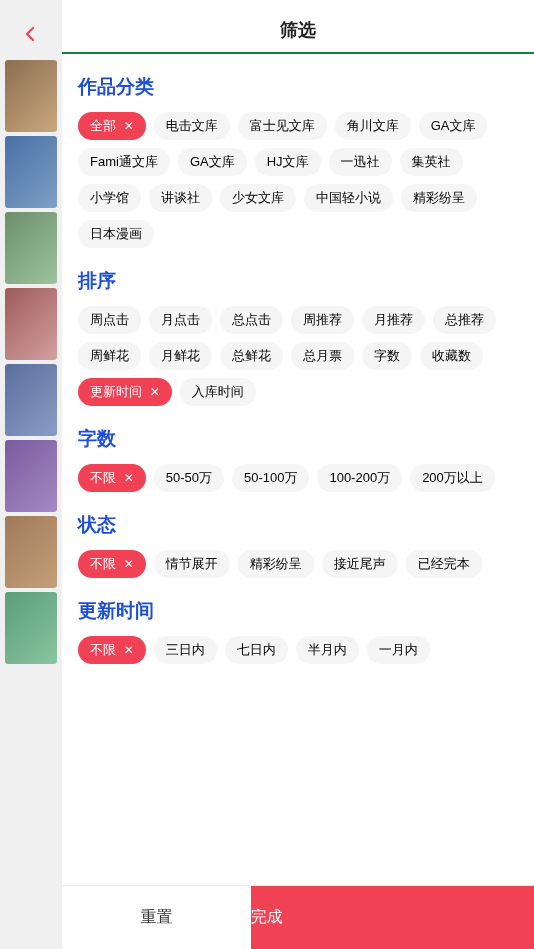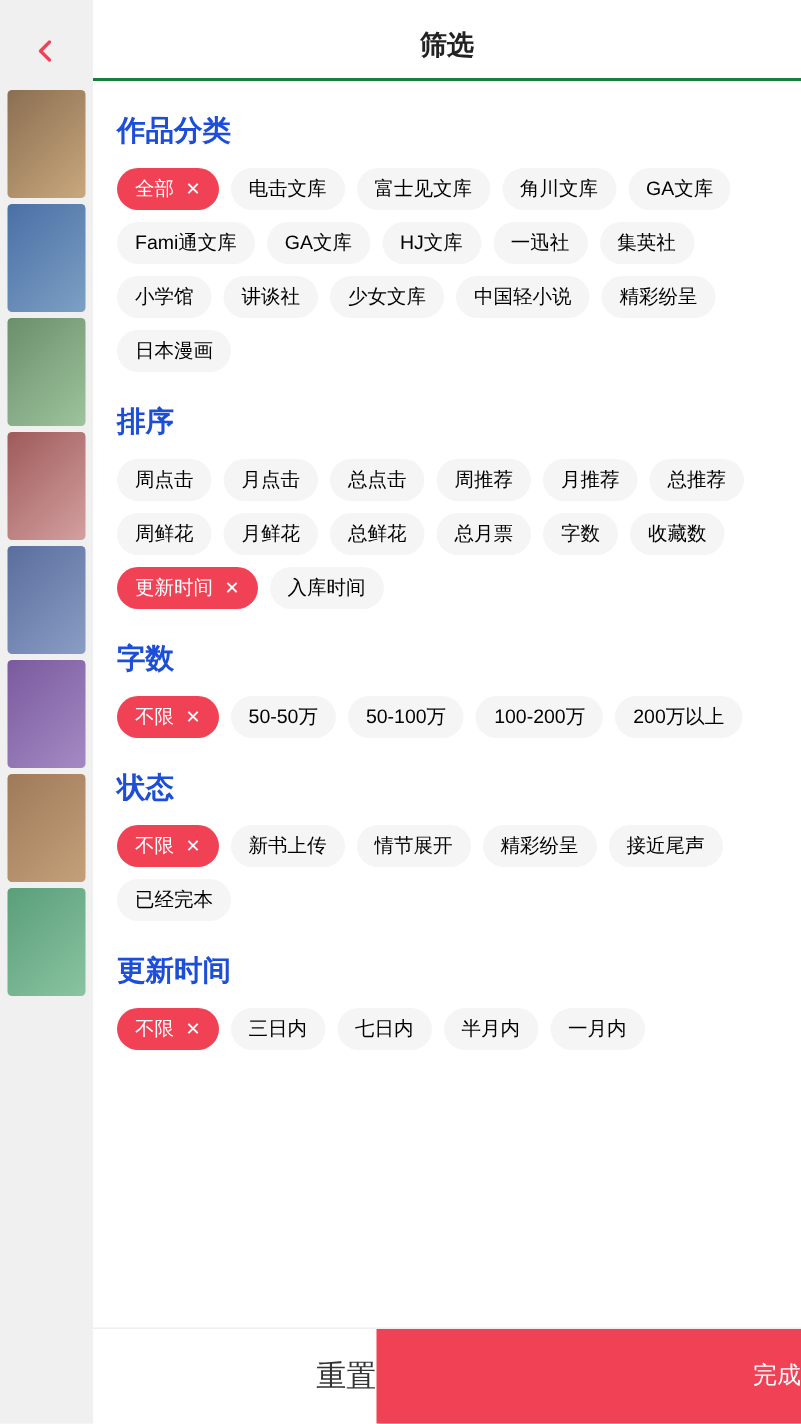--- a/index.html
+++ b/index.html
@@ -109,32 +109,32 @@
       display: flex;
       border-top: 1px solid #eee;
       background: #fff;
       z-index: 10;
     }
 
     .footer-reset {
       flex: 1;
       display: flex;
       align-items: center;
-      justify-content: flex-end;
-      font-size: 20px;
+      justify-content: center;
+      font-size: 16px;
       color: #333;
       cursor: pointer;
       background: #fff;
     }
 
     .footer-confirm {
       flex: 1.5;
       display: flex;
       align-items: center;
-      justify-content: flex-end;
+      justify-content: flex-start;
       font-size: 16px;
       color: #fff;
       cursor: pointer;
       background: #f04155;
     }
 
     
     .sidebar-thumbs {
       position: absolute;
       left: 0;
@@ -243,21 +243,20 @@
         <span class="tag">50-100万</span>
         <span class="tag">100-200万</span>
         <span class="tag">200万以上</span>
       </div>
     </div>
 
     <div class="section">
       <div class="section-title">状态</div>
       <div class="tags-wrap">
         <span class="tag active">不限 <span class="close-x">✕</span></span>
-        <span class="tag">新书上传</span>
         <span class="tag">情节展开</span>
         <span class="tag">精彩纷呈</span>
         <span class="tag">接近尾声</span>
         <span class="tag">已经完本</span>
       </div>
     </div>
 
     <div class="section">
       <div class="section-title">更新时间</div>
       <div class="tags-wrap">

